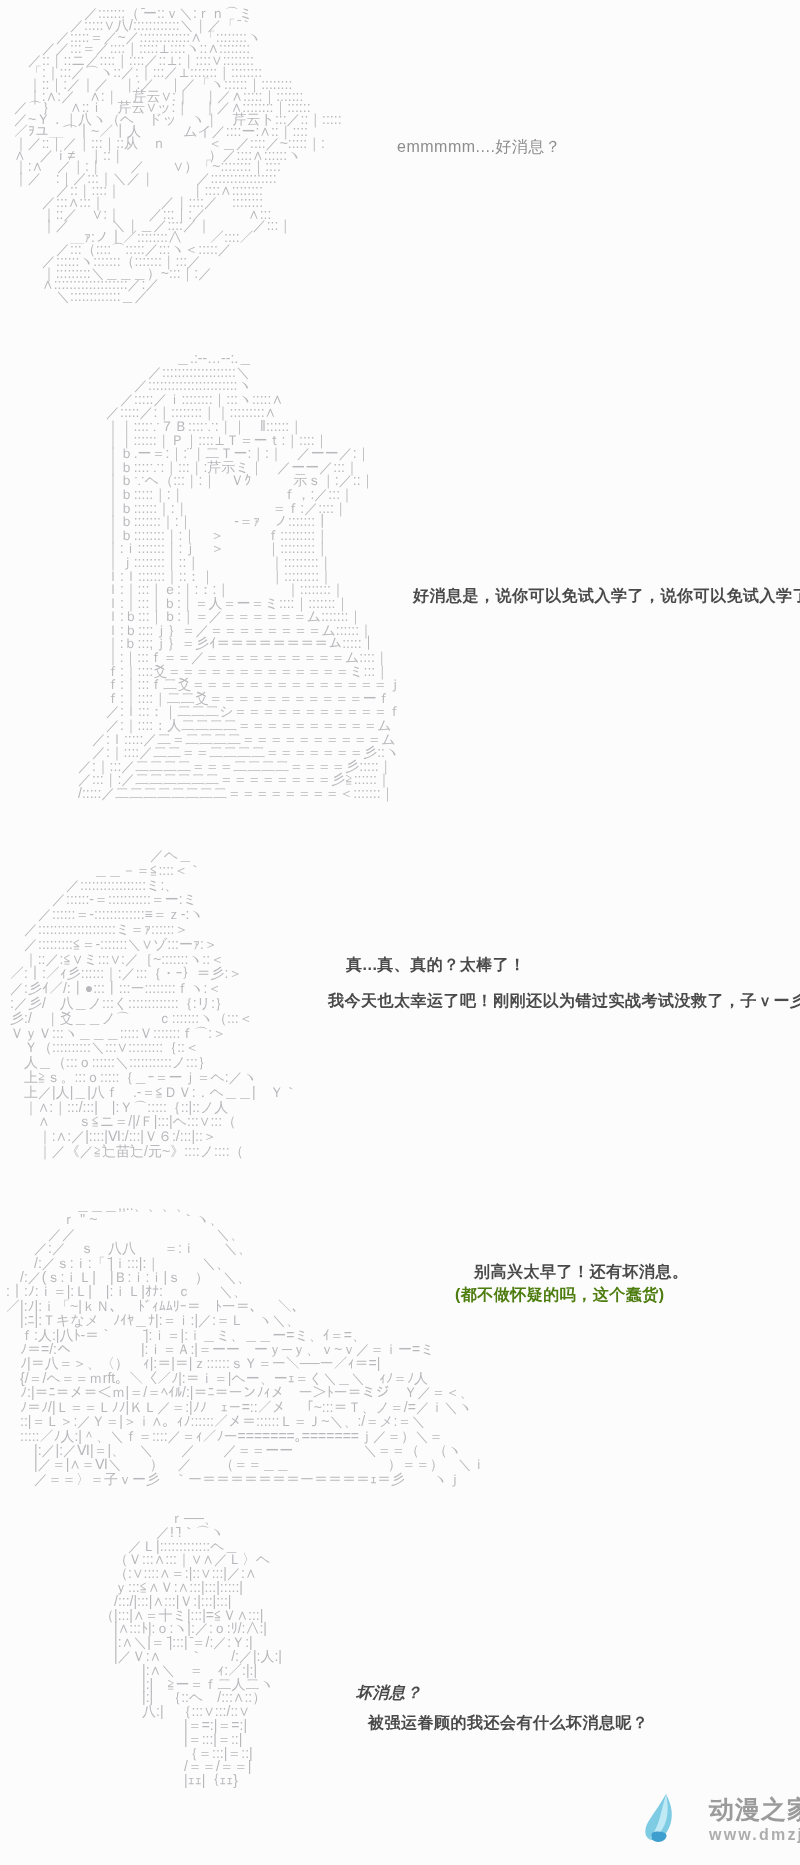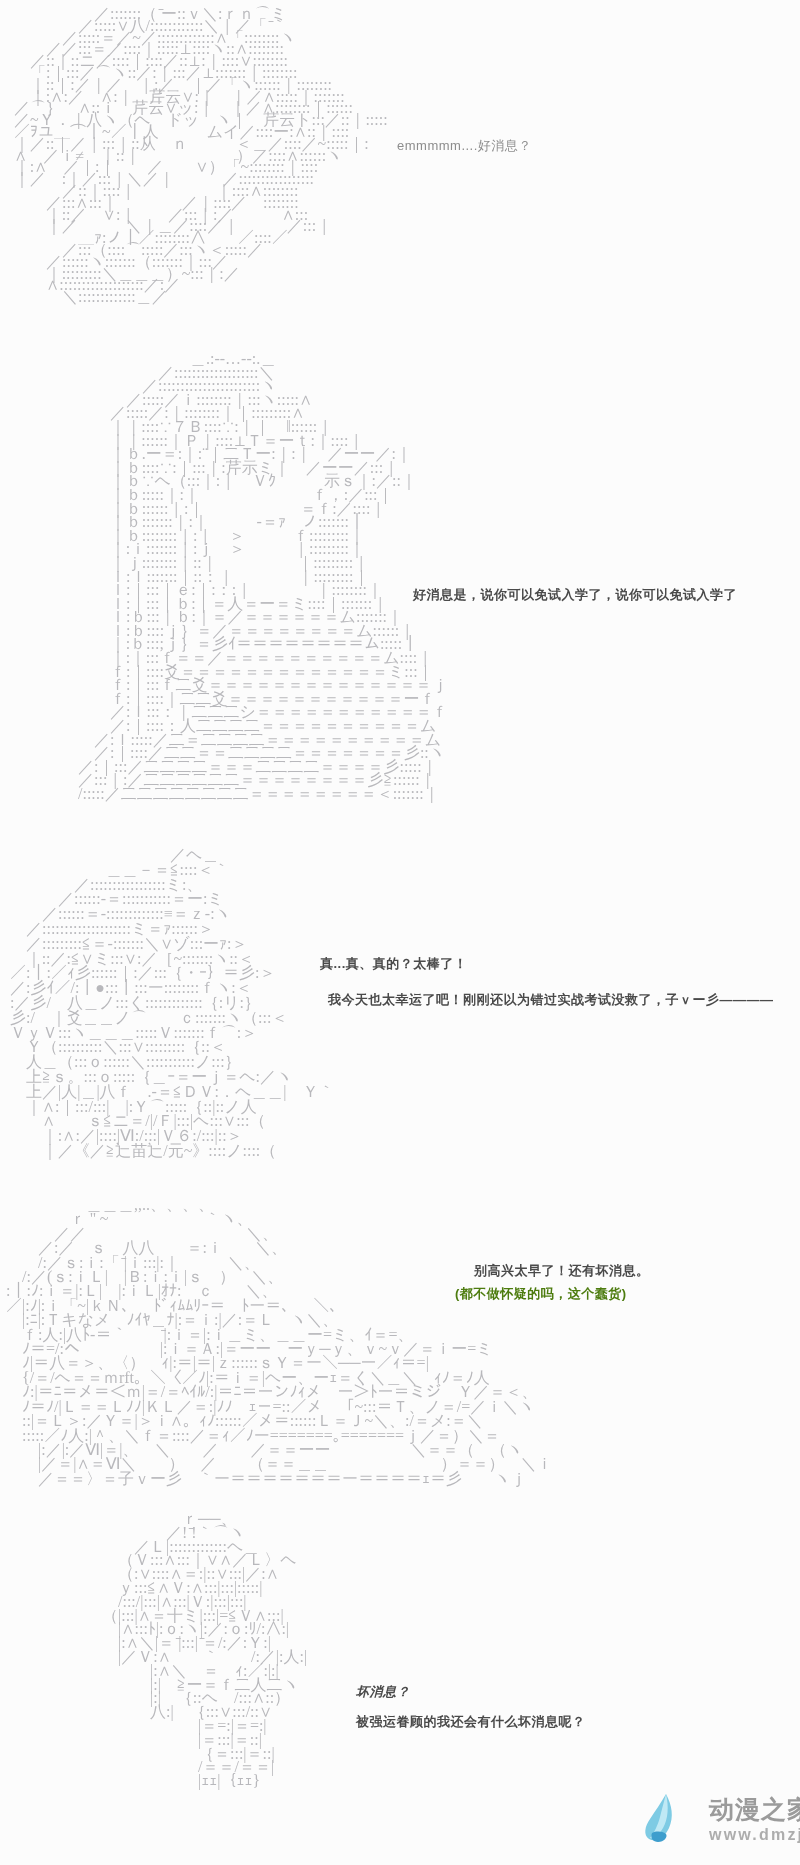--- a/index.html
+++ b/index.html
@@ -3,43 +3,43 @@
 <meta charset="utf-8">
 <style>
   html,body{margin:0;padding:0;}
   body{
     width:800px;height:1865px;position:relative;
     background:#fcfcfc;overflow:hidden;
     font-family:"Liberation Sans",sans-serif;
   }
   .aa{
     position:absolute;margin:0;
-    font-family:Liberation Serif, serif;
-    font-size:16px;color:#b3b3b7;
+    font-family:Liberation Sans, sans-serif;
+    font-size:14px;color:#b3b3b7;
     white-space:pre;letter-spacing:0;
     filter:blur(.2px);opacity:.92;
   }
   .p1{left:14px;top:8px;line-height:11.8px;}
   .p2{left:78px;top:352px;line-height:13.6px;}
   .p3{left:10px;top:848px;line-height:14.8px;}
   .p4{left:6px;top:1198px;line-height:14.4px;}
   .p5{left:86px;top:1512px;line-height:13.8px;}
   .dlg{
     position:absolute;white-space:nowrap;
-    font-size:13px;font-weight:600;color:#4a4a4a;
+    font-size:16px;font-weight:600;color:#4a4a4a;
     letter-spacing:.5px;
   }
   .d1{left:397px;top:137px;color:#8d8d8d;font-weight:500;}
   .d2{left:413px;top:586px;}
-  .d3{left:320px;top:955px;}
+  .d3{left:346px;top:955px;}
   .d4{left:328px;top:991px;}
   .d5{left:455px;top:1285px;color:#4d7c0f;}
   .d6{left:474px;top:1262px;}
   .d7{left:356px;top:1683px;font-style:italic;}
-  .d8{left:356px;top:1713px;text-align:center;}
+  .d8{left:368px;top:1713px;text-align:center;}
   .watermark{
     position:absolute;left:642px;top:1793px;
     display:flex;align-items:center;gap:8px;
   }
   .wm-text{display:flex;flex-direction:column;line-height:1.1;margin-left:23px;}
   .wm-title{font-size:25px;color:#9b9b9b;font-weight:600;letter-spacing:1px;}
   .wm-url{font-size:16px;color:#adadad;letter-spacing:2.2px;margin-top:2px;font-weight:600;}
 </style>
 </head>
 <body>

